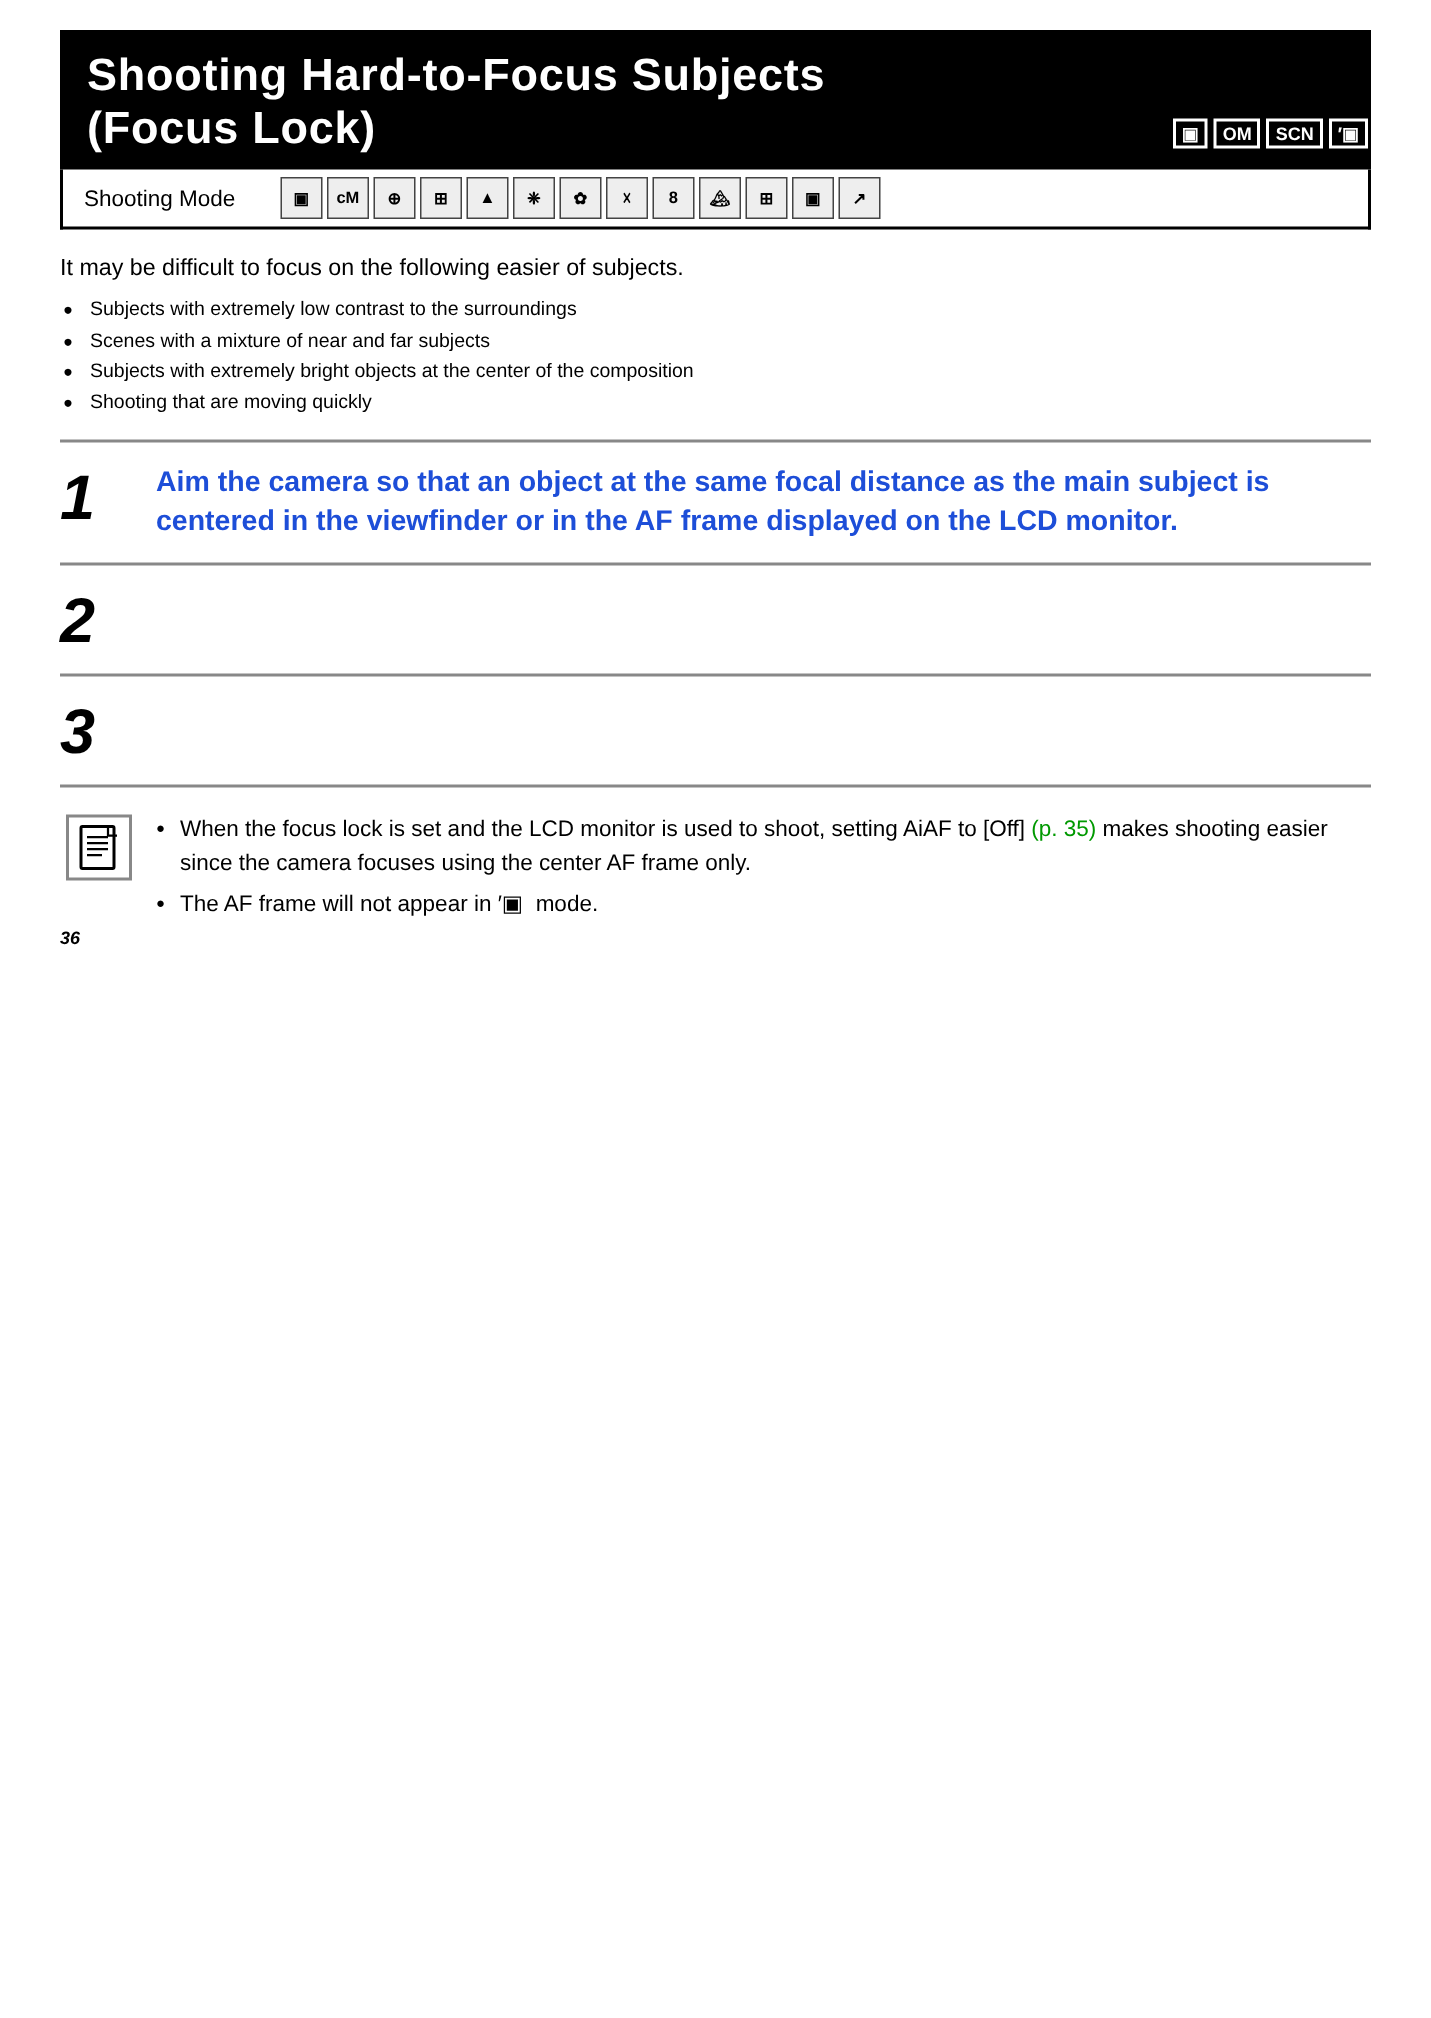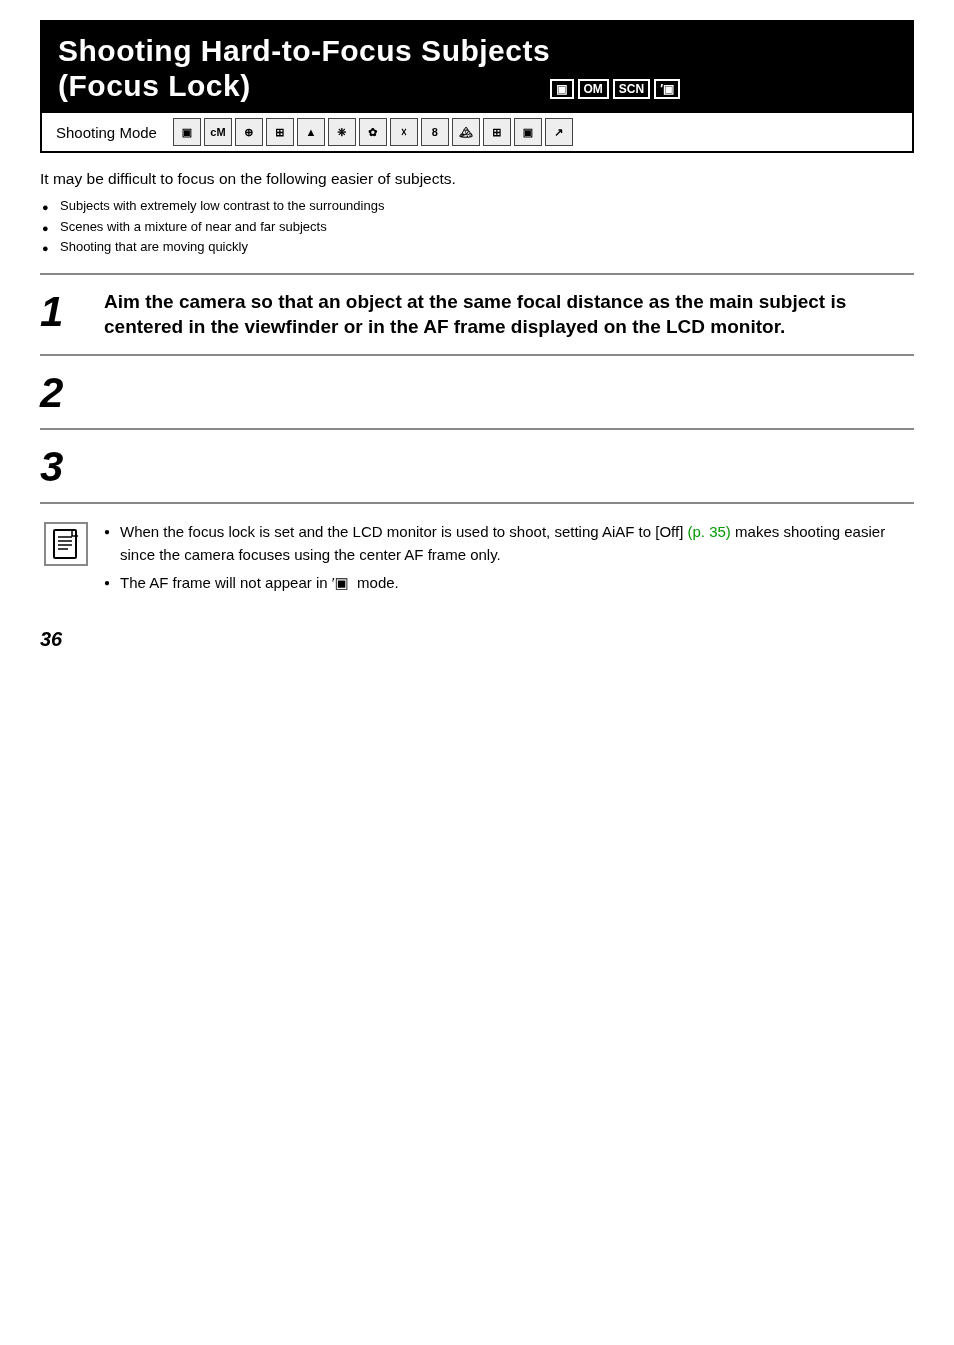--- a/index.html
+++ b/index.html
@@ -9,23 +9,24 @@
       width: 954px;
       min-height: 1345px;
       padding: 20px 40px 40px 40px;
       font-size: 16px;
       color: #000;
     }
 
     .page-header {
       background: #000;
       color: #fff;
-      padding: 14px 28px 10px 18px;
+      padding: 14px 2px 10px 18px;
       margin-bottom: 0;
       display: flex;
+      justify-content: space-between;
       align-items: flex-end;
     }
 
     .page-title {
       font-size: 30px;
       font-weight: 900;
       font-family: Arial Black, Arial, sans-serif;
       line-height: 1.15;
       letter-spacing: 0.5px;
     }
@@ -60,21 +61,21 @@
       align-items: center;
       gap: 8px;
       margin-bottom: 14px;
       border-top: none;
     }
 
     .shooting-mode-label {
       font-size: 15px;
       color: #000;
       font-weight: normal;
-      margin-right: 8px;
+      margin-right: 22px;
     }
 
     .mode-icons {
       display: flex;
       gap: 3px;
       align-items: center;
     }
 
     .intro-text {
       font-size: 15.5px;
@@ -125,21 +126,21 @@
       min-width: 50px;
       line-height: 1;
       padding-top: 2px;
     }
 
     .step-text {
       font-size: 19px;
       font-weight: 900;
       font-family: Arial Black, Arial, sans-serif;
       line-height: 1.35;
-      color: #000000;
+      color: #1d4ed8;
     }
 
     .notes-section {
       display: flex;
       gap: 14px;
       padding-top: 16px;
       padding-left: 4px;
     }
 
     .note-icon {
@@ -172,25 +173,24 @@
       font-size: 10px;
       top: 4px;
     }
 
     .link-text {
       color: #009900;
       font-weight: normal;
     }
 
     .page-number {
-      font-size: 20px;
+      font-size: 12px;
       font-weight: 900;
       font-style: italic;
       font-family: Arial Black, Arial, sans-serif;
-      margin-top: 30px;
     }
 
     
     .cam-icon {
       display: inline-flex;
       align-items: center;
       justify-content: center;
       width: 28px;
       height: 28px;
       border: 1.5px solid #444;
@@ -232,20 +232,21 @@
     <span class="cam-icon">▣</span>
     <span class="cam-icon">↗</span>
   </div>
 </div>
 
 <p class="intro-text">It may be difficult to focus on the following easier of subjects.</p>
 
 <ul class="bullet-list">
   <li>Subjects with extremely low contrast to the surroundings</li>
   <li>Scenes with a mixture of near and far subjects</li>
+  <li>Subjects with extremely bright objects at the center of the composition</li>
   <li>Shooting that are moving quickly</li>
 </ul>
 
 <div class="steps-container">
 
   <div class="step">
     <div class="step-number">1</div>
     <div class="step-text">Aim the camera so that an object at the same focal distance as the main subject is centered in the viewfinder or in the AF frame displayed on the LCD monitor.</div>
   </div>
 

